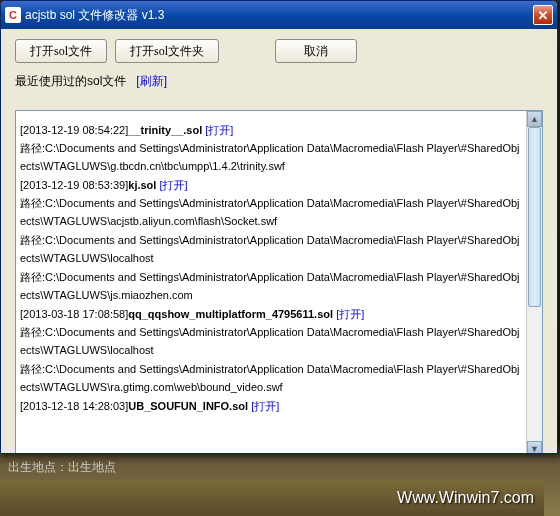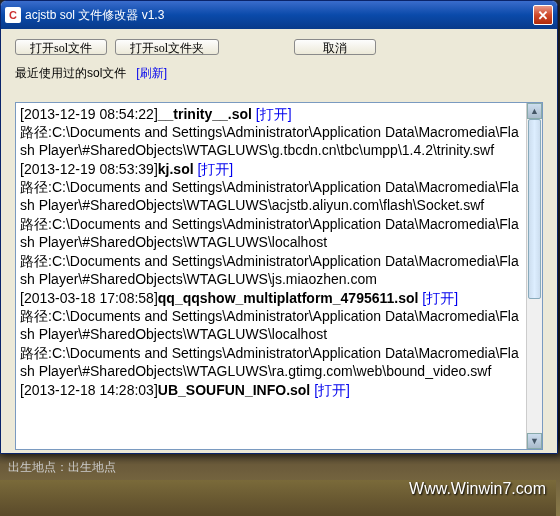--- a/index.html
+++ b/index.html
@@ -1,40 +1,40 @@
 <!DOCTYPE html>
 <html><head>
 <meta charset="utf-8">
 <style>
 * { margin: 0; padding: 0; box-sizing: border-box; }
 body { font-family: SimSun, Tahoma, sans-serif; font-size: 12px; background: #3a3a2a; width: 560px; height: 516px; overflow: hidden; position: relative; }
 .background-layer { position: absolute; top: 0; left: 0; width: 560px; height: 516px; background: linear-gradient(180deg, #2a2a2a 0%, #1a1a1a 85%, #6a5a3a 90%, #8a7a4a 100%); }
 .bg-text { position: absolute; bottom: 40px; left: 8px; color: #ccc; font-size: 12px; }
-.bg-bottom { position: absolute; bottom: 0; left: 0; right: 4px; height: 36px; background: linear-gradient(180deg, #7a6a3a 0%, #5a4a2a 100%); display: flex; justify-content: flex-end; padding-right: 10px; padding-left: 40px; }
+.bg-bottom { position: absolute; bottom: 0; left: 0; right: 16px; height: 36px; background: linear-gradient(180deg, #7a6a3a 0%, #5a4a2a 100%); display: flex; align-items: center; justify-content: flex-end; padding-right: 10px; padding-left: 40px; }
 .bg-url { color: #fff; font-family: Arial; font-size: 16px; text-shadow: 1px 1px 2px #000; }
 .bg-logo { position: absolute; right: 130px; bottom: 2px; width: 50px; height: 32px; }
 .bg-badge { position: absolute; right: 185px; bottom: 4px; width: 36px; height: 26px; background: #4a8a3a; border-radius: 4px; color: #fff; font-size: 10px; display: flex; align-items: center; justify-content: center; }
 .jingpin { position: absolute; bottom: 8px; left: 270px; color: #ffcc00; font-size: 18px; font-weight: bold; text-shadow: 1px 1px 2px #000; }
 
 .window { position: absolute; top: 0; left: 0; width: 558px; height: 454px; background: #ece9d8; border: 1px solid #0a246a; border-radius: 6px 6px 0 0; overflow: hidden; box-shadow: 2px 2px 6px rgba(0,0,0,0.5); }
 .titlebar { height: 28px; background: linear-gradient(180deg, #3a6ccc 0%, #0a4aaa 50%, #083a8a 100%); display: flex; align-items: center; padding: 0 4px; color: #fff; }
 .app-icon { width: 16px; height: 16px; margin-right: 4px; display: flex; align-items: center; justify-content: center; color: #cc3030; font-weight: bold; font-family: Arial; background: #fff; border-radius: 2px; font-size: 11px; }
 .title-text { flex: 1; font-size: 12px; }
 .close-btn { width: 20px; height: 20px; background: linear-gradient(180deg, #e89a8a 0%, #d04a2a 50%, #b02a0a 100%); border: 1px solid #fff; border-radius: 2px; color: #fff; display: flex; align-items: center; justify-content: center; font-family: Arial; font-size: 13px; font-weight: bold; cursor: pointer; }
 
 .client { padding: 10px 14px; }
 .button-row { display: flex; gap: 8px; margin-bottom: 10px; }
-.btn { height: 16px; padding: 0 14px; background: linear-gradient(180deg, #fdfdfd 0%, #ece9d8 100%); border: 1px solid #8a8a8a; border-radius: 3px; font-size: 12px; cursor: pointer; font-family: SimSun; }
-.btn-cancel { margin-left: 67px; padding: 0 28px; }
+.btn { height: 24px; padding: 0 14px; background: linear-gradient(180deg, #fdfdfd 0%, #ece9d8 100%); border: 1px solid #8a8a8a; border-radius: 3px; font-size: 12px; cursor: pointer; font-family: SimSun; }
+.btn-cancel { margin-left: 48px; padding: 0 28px; }
 
 .recent-label { margin-bottom: 20px; font-size: 12px; }
 .refresh-link { color: #0000ee; cursor: pointer; }
 
 .list-wrap { border: 1px solid #7a9ac0; background: #fff; height: 348px; display: flex; }
-.list-content { flex: 1; padding: 2px 4px; overflow: hidden; font-size: 14px; line-height: 18px; }
+.list-content { flex: 1; padding: 10px 4px; overflow: hidden; font-size: 11px; line-height: 18px; }
 .scrollbar { width: 16px; background: #f0f0f0; border-left: 1px solid #ccc; position: relative; }
 .scroll-up, .scroll-down { height: 16px; background: linear-gradient(180deg, #cde 0%, #abc 100%); border: 1px solid #8aa; display: flex; align-items: center; justify-content: center; font-size: 9px; color: #456; cursor: pointer; }
 .scroll-down { position: absolute; bottom: 0; left: 0; right: 0; }
 .scroll-thumb { position: absolute; top: 16px; left: 1px; right: 1px; height: 180px; background: linear-gradient(90deg, #cde 0%, #def 50%, #cde 100%); border: 1px solid #8ab; border-radius: 2px; cursor: pointer; }
 
 .entry { margin-bottom: 1px; }
 .entry-head { }
 .ts { color: #000; }
 .fname { font-weight: bold; color: #000; }
 .open-link { color: #0000ee; cursor: pointer; }

